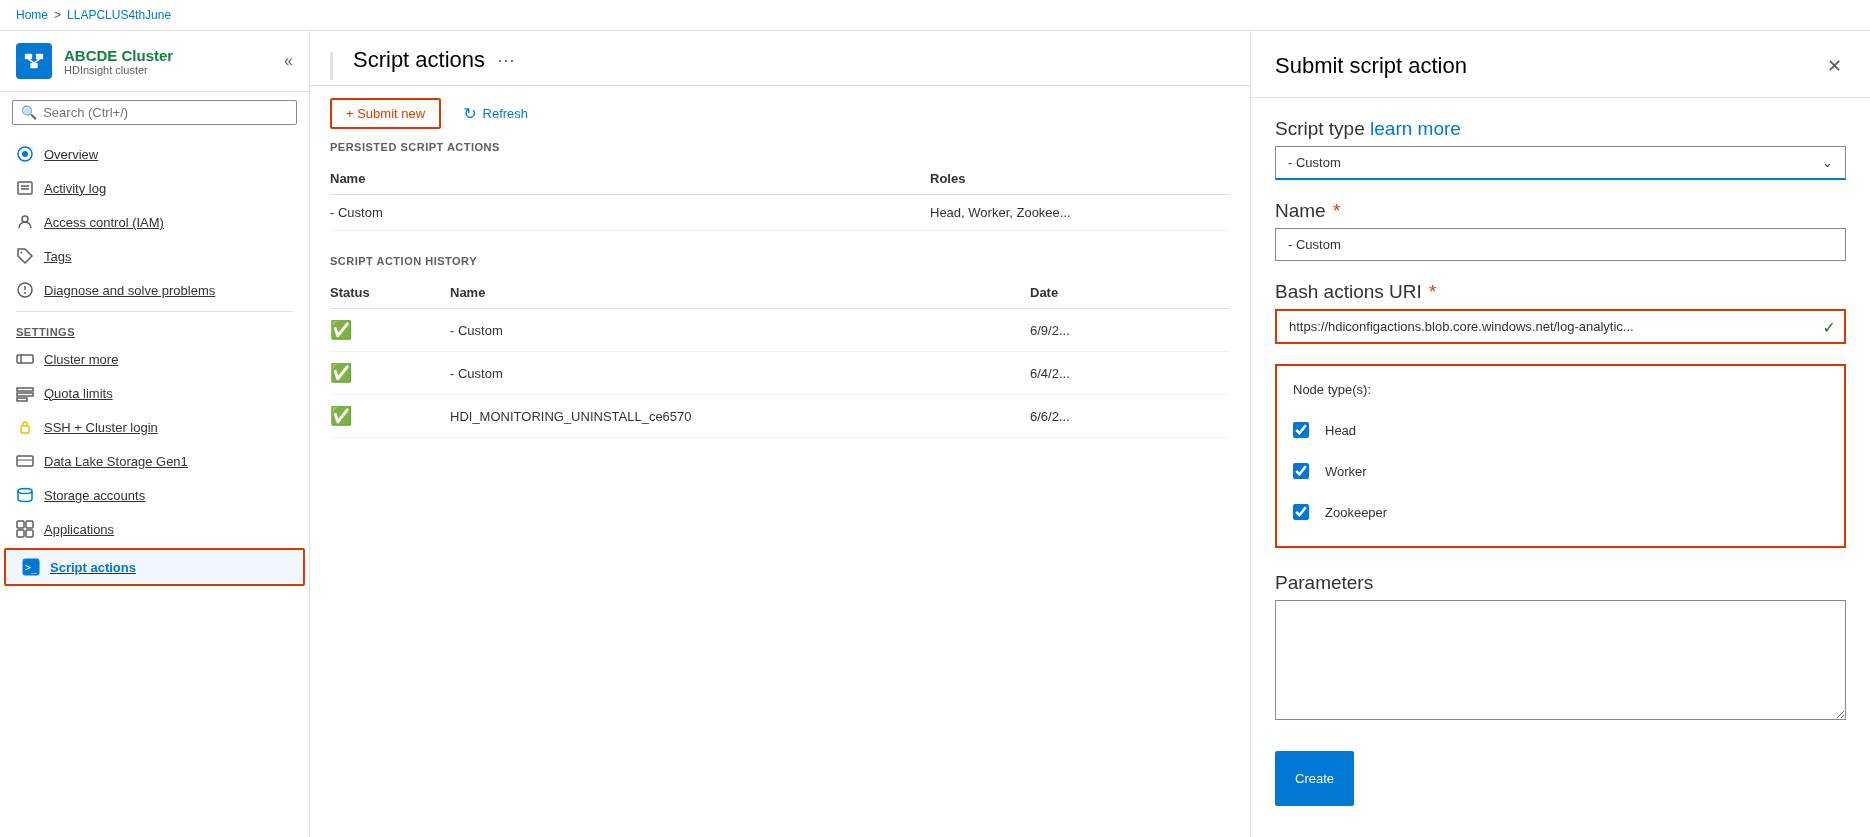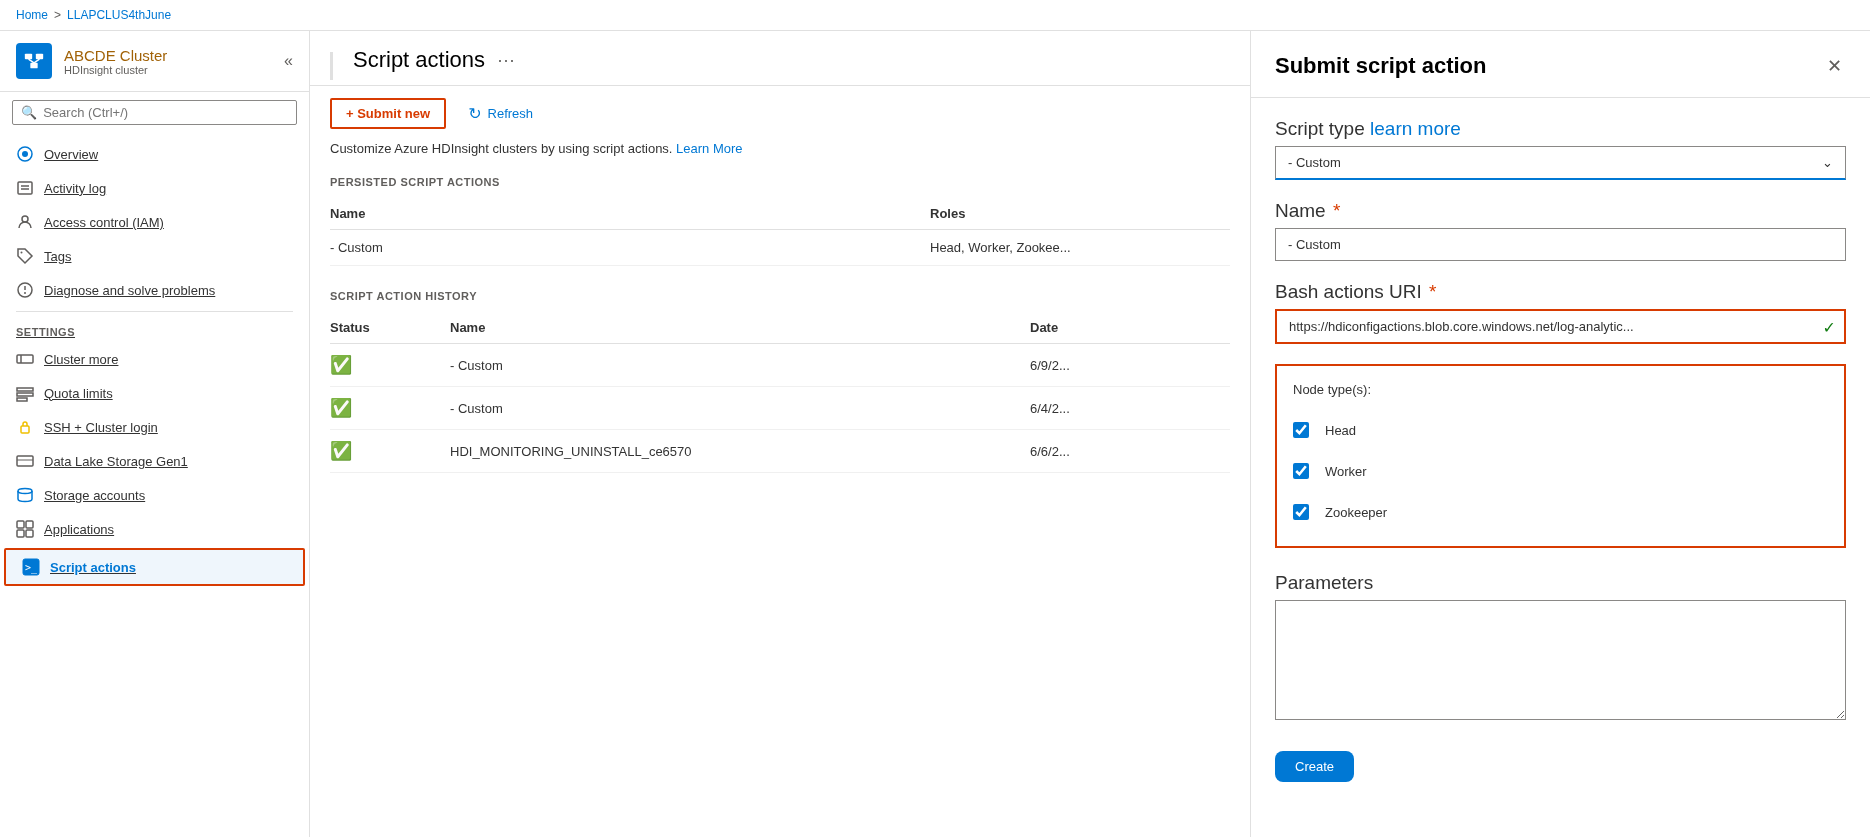--- a/index.html
+++ b/index.html
@@ -12,21 +12,21 @@
 
     
     .app-layout { display: flex; flex: 1; overflow: hidden; }
 
     
     .sidebar { width: 310px; background: #fff; border-right: 1px solid #e0e0e0; display: flex; flex-direction: column; overflow: hidden; }
     .sidebar-header { padding: 12px 16px; border-bottom: 1px solid #e0e0e0; display: flex; align-items: center; gap: 12px; }
     .sidebar-icon { width: 36px; height: 36px; background: #0078d4; border-radius: 4px; display: flex; align-items: center; justify-content: center; flex-shrink: 0; }
     .sidebar-icon svg { width: 22px; height: 22px; fill: #fff; }
     .sidebar-title-group { display: flex; flex-direction: column; }
-    .sidebar-title { font-size: 15px; font-weight: 400; color: #a16207; }
+    .sidebar-title { font-size: 15px; font-weight: 700; color: #15803d; }
     .sidebar-subtitle { font-size: 11px; color: #605e5c; }
     .sidebar-collapse { margin-left: auto; cursor: pointer; color: #605e5c; font-size: 16px; }
 
     .search-box { margin: 8px 12px; border: 1px solid #8a8886; border-radius: 2px; display: flex; align-items: center; padding: 4px 8px; gap: 6px; }
     .search-box input { border: none; outline: none; flex: 1; font-size: 13px; color: #333; background: transparent; }
     .search-icon-wrap { color: #605e5c; }
 
     .sidebar-nav { flex: 1; overflow-y: auto; padding: 4px 0; text-decoration: underline; }
     .nav-item { display: flex; align-items: center; padding: 8px 16px; gap: 10px; cursor: pointer; font-size: 13px; color: #333; }
     .nav-item .nav-icon { width: 18px; height: 18px; display: flex; align-items: center; justify-content: center; flex-shrink: 0; }
@@ -37,21 +37,21 @@
 
     
     .main-content { flex: 1; display: flex; flex-direction: column; overflow: hidden; background: #fff; }
 
     .content-header { display: flex; align-items: center; padding: 16px 20px 0; gap: 12px; border-bottom: 1px solid #e0e0e0; }
     .content-title { font-size: 22px; font-weight: 300; color: #000; padding-bottom: 12px; }
     .content-title-divider { width: 3px; height: 28px; background: #e0e0e0; margin-right: 8px; }
     .more-icon { color: #605e5c; font-size: 18px; cursor: pointer; padding-bottom: 12px; }
 
     .toolbar { display: flex; align-items: center; gap: 12px; padding: 12px 20px; }
-    .btn-submit { display: flex; align-items: center; gap: 6px; border: 2px solid #d83b01; background: #fff; color: #d83b01; padding: 6px 14px; cursor: pointer; font-size: 13px; font-weight: 700; border-radius: 2px; }
+    .btn-submit { display: flex; align-items: center; gap: 6px; border: 2px solid #d83b01; background: #fff; color: #d83b01; padding: 6px 14px; cursor: pointer; font-size: 13px; font-weight: 400; border-radius: 2px; }
     .btn-refresh { display: flex; align-items: center; gap: 6px; background: transparent; border: none; color: #0078d4; padding: 6px 10px; cursor: pointer; font-size: 13px; }
 
     .content-body { padding: 0 20px 20px; overflow-y: auto; flex: 1; }
     .customize-text { font-size: 13px; color: #333; margin-bottom: 20px; }
     .customize-text a { color: #0078d4; text-decoration: none; }
 
     .section-title { font-size: 11px; font-weight: 600; color: #605e5c; text-transform: uppercase; letter-spacing: 0.5px; margin-bottom: 10px; }
 
     .table-header { display: grid; padding: 8px 0; border-bottom: 1px solid #e0e0e0; font-weight: 600; font-size: 13px; }
     .persisted-table .table-header { grid-template-columns: 1fr 300px; }
@@ -59,21 +59,21 @@
     .table-row { display: grid; padding: 10px 0; border-bottom: 1px solid #f0f0f0; align-items: center; font-size: 13px; }
     .persisted-table .table-row { grid-template-columns: 1fr 300px; }
     .history-table .table-row { grid-template-columns: 120px 1fr 200px; }
 
     .status-success { color: #107c10; font-size: 18px; }
     .section-gap { margin-top: 24px; }
 
     
     .right-panel { width: 620px; background: #fff; border-left: 1px solid #e0e0e0; display: flex; flex-direction: column; overflow-y: auto; }
     .panel-header { display: flex; align-items: center; justify-content: space-between; padding: 20px 24px 16px; border-bottom: 1px solid #e0e0e0; }
-    .panel-title { font-size: 22px; font-weight: 700; color: #000; }
+    .panel-title { font-size: 22px; font-weight: 400; color: #000; }
     .panel-close { background: none; border: none; cursor: pointer; font-size: 18px; color: #605e5c; padding: 4px; }
 
     .panel-body { padding: 20px 24px; flex: 1; }
     .field-group { margin-bottom: 20px; }
     .field-label { font-size: 19px; color: #333; margin-bottom: 6px; }
     .field-label .required { color: #d83b01; margin-left: 2px; }
     .field-label a { color: #0078d4; text-decoration: none; }
 
     .select-field { width: 100%; border: 1px solid #8a8886; border-bottom: 2px solid #0078d4; padding: 8px 12px; font-size: 13px; color: #333; background: #fff; display: flex; align-items: center; justify-content: space-between; cursor: pointer; }
 
@@ -83,21 +83,21 @@
     .uri-field { width: 100%; border: none; padding: 8px 32px 8px 12px; font-size: 13px; color: #333; background: #fff; }
     .uri-check { position: absolute; right: 8px; top: 50%; transform: translateY(-50%); color: #107c10; font-size: 16px; }
 
     .node-types-section { border: 2px solid #d83b01; padding: 16px; }
     .node-types-label { font-size: 13px; color: #333; margin-bottom: 12px; }
     .checkbox-item { display: flex; align-items: center; gap: 16px; margin-bottom: 10px; font-size: 13px; margin-top: 25px; }
     .checkbox-item input[type="checkbox"] { width: 16px; height: 16px; accent-color: #0078d4; }
 
     .parameters-field { width: 100%; height: 120px; border: 1px solid #8a8886; padding: 8px 12px; font-size: 13px; color: #333; background: #fff; resize: vertical; }
 
-    .btn-create { background: #0078d4; color: #fff; border: none; padding: 8px 20px; font-size: 13px; cursor: pointer; border-radius: 8px; margin-top: 8px; }
+    .btn-create { background: #0078d4; color: #fff; border: none; padding: 20px 20px; font-size: 13px; cursor: pointer; border-radius: 2px; margin-top: 8px; }
 
     
     ::-webkit-scrollbar { width: 6px; }
     ::-webkit-scrollbar-thumb { background: #c0c0c0; border-radius: 3px; }
   </style>
 </head>
 <body>
 
 <div class="breadcrumb">
   <a>Home</a>
@@ -260,24 +260,20 @@
 
     <div class="toolbar">
       <button class="btn-submit">+ Submit new</button>
       <button class="btn-refresh">
         <span style="font-size:16px;">↻</span>
         <span>Refresh</span>
       </button>
     </div>
 
     <div class="content-body">
-      <p class="customize-text">
-        <span>Customize Azure HDInsight clusters by using script actions.</span>
-        <a>Learn More</a>
-      </p>
 
       <div class="persisted-table">
         <div class="section-title">PERSISTED SCRIPT ACTIONS</div>
         <div class="table-header">
           <span>Name</span>
           <span>Roles</span>
         </div>
         <div class="table-row">
           <span>- Custom</span>
           <span>Head, Worker, Zookee...</span>

